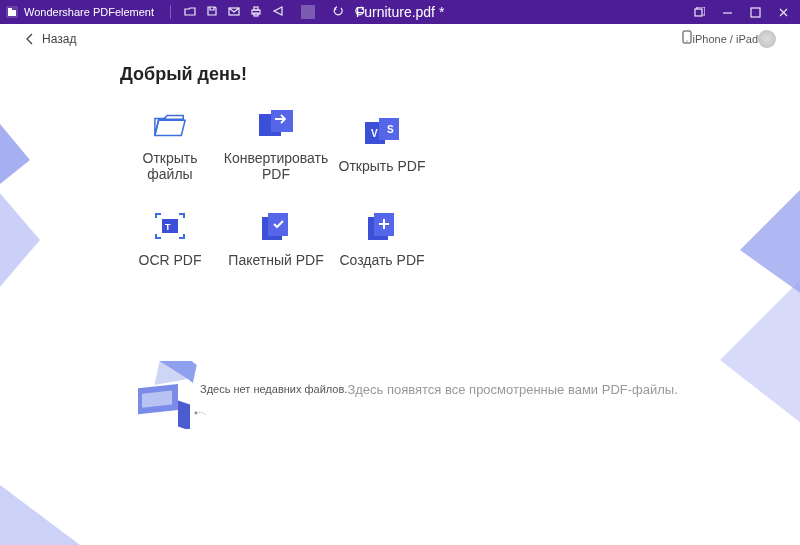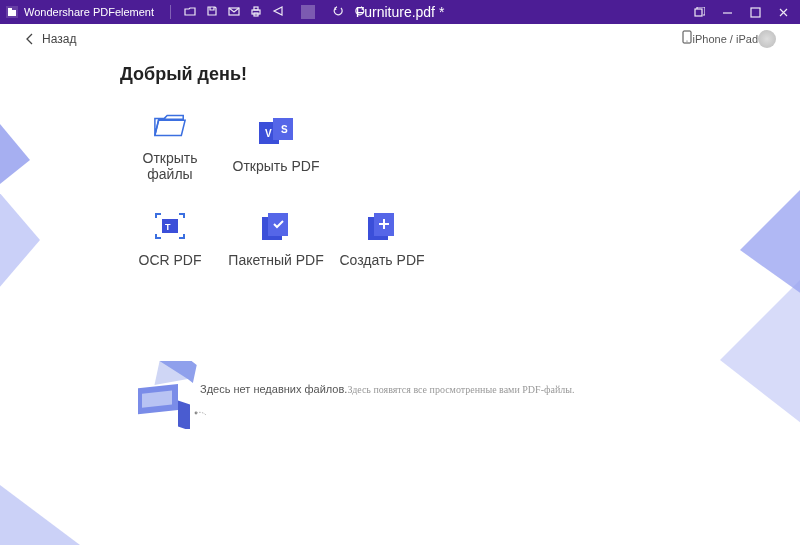--- a/index.html
+++ b/index.html
@@ -30,21 +30,21 @@
 .tile.selected { border-color: #e67e22; }
 .tile .ticon { width: 34px; height: 34px; display: flex; align-items: center; justify-content: center; }
 .tile .tlabel { font-size: 14px; color: #444; text-align: center; }
 
 .row2 { margin-top: 14px; }
 
 
 .empty-area { margin-top: 80px; display: flex; align-items: center; gap: 0; }
 .drawer-ill { width: 80px; height: 60px; position: relative; }
 .empty-title { font-size: 11px; color: #555; }
-.empty-sub { font-size: 10px; color: #999; font-family: Liberation Serif, serif; }
+.empty-sub { font-size: 13px; color: #999; }
 
 
 .deco { position: absolute; pointer-events: none; }
 .deco svg { display: block; }
 
 
 .s-wh { stroke: #fff; fill: none; stroke-width: 1.2; }
 </style>
 </head>
 <body>
@@ -147,20 +147,30 @@
 
   <div class="grid">
     <div class="tile">
       <span class="ticon">
         <svg width="36" height="30" viewBox="0 0 36 30">
             <path d="M2 8h10l3-3h17v4H6L2 26z" fill="none" stroke="#3b6fe0" stroke-width="1.6"></path>
             <path d="M6 10h28l-4 16H2z" fill="none" stroke="#3b6fe0" stroke-width="1.6"></path>
           </svg>
       </span>
       <span class="tlabel">Открыть файлы</span>
+    </div>
+    <div class="tile">
+      <span class="ticon">
+        <svg width="34" height="30" viewBox="0 0 34 30">
+            <rect x="0" y="4" width="22" height="22" fill="#3b4fd9"></rect>
+            <rect x="12" y="0" width="22" height="22" fill="#5566e8"></rect>
+            <path d="M16 9h10M22 5l4 4-4 4" stroke="#fff" fill="none" stroke-width="1.8"></path>
+          </svg>
+      </span>
+      <span class="tlabel">Конвертировать PDF</span>
     </div>
     <div class="tile">
       <span class="ticon">
         <svg width="34" height="30" viewBox="0 0 34 30">
             <rect x="0" y="4" width="20" height="22" fill="#3b4fd9"></rect>
             <rect x="14" y="0" width="20" height="22" fill="#5566e8"></rect>
             <text x="6" y="19" fill="#fff" font-size="10" font-weight="bold">V</text>
             <text x="22" y="15" fill="#fff" font-size="10" font-weight="bold">S</text>
           </svg>
       </span>

